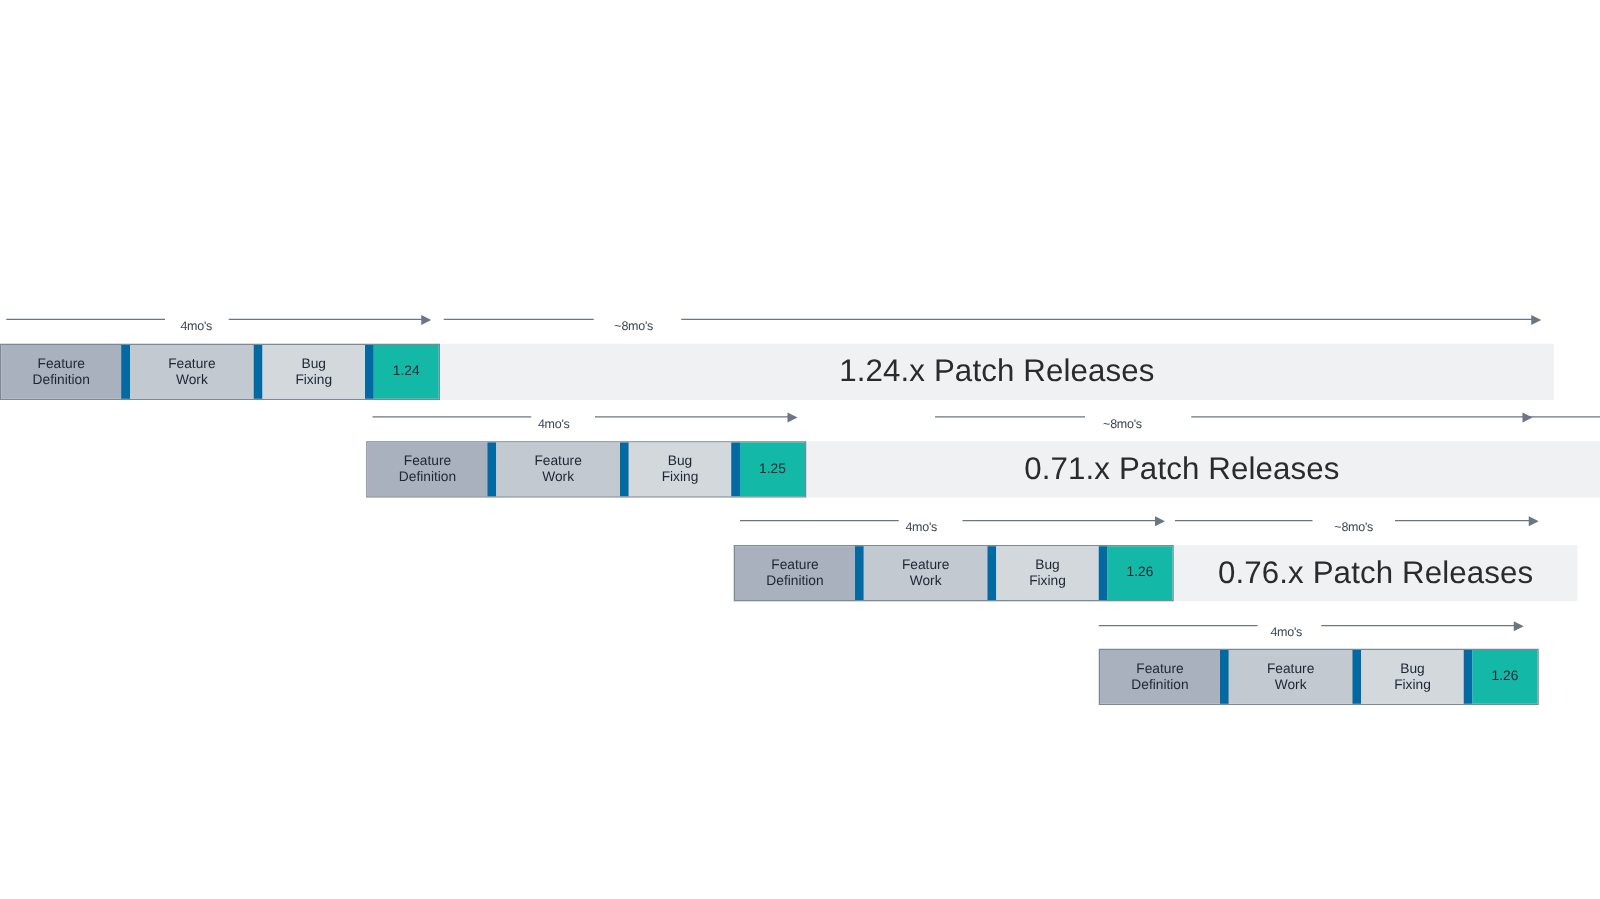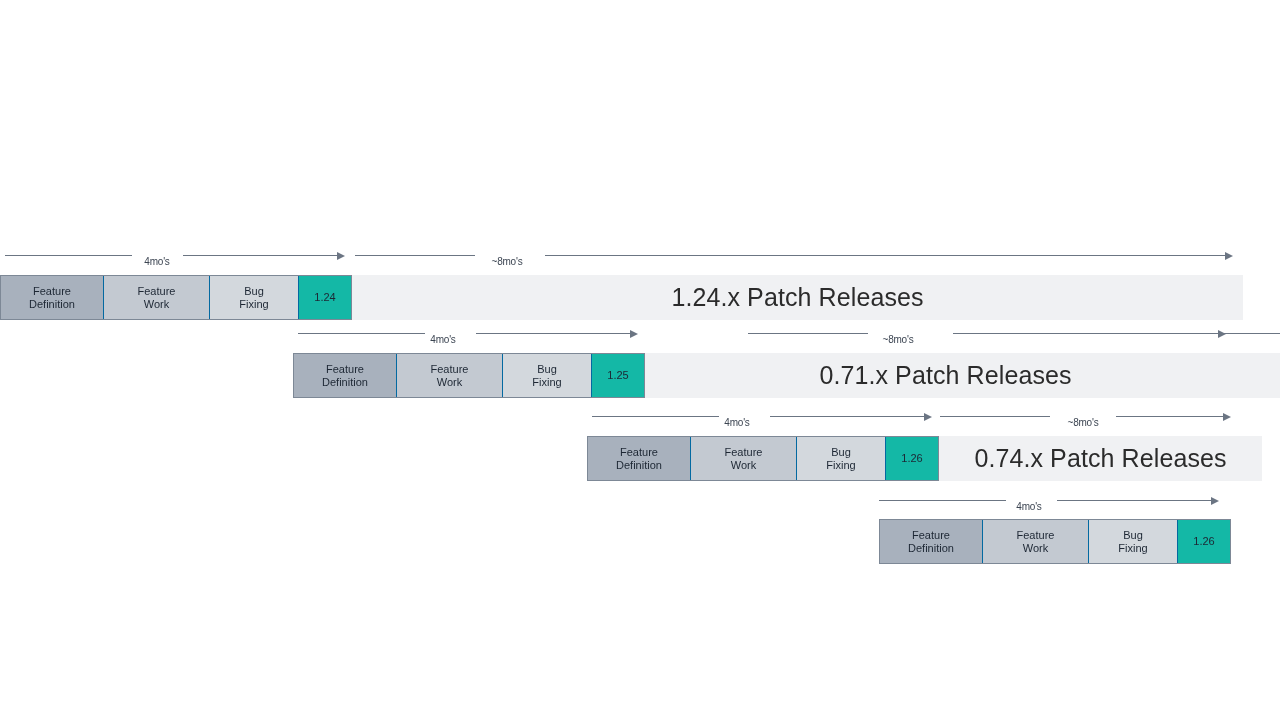--- a/index.html
+++ b/index.html
@@ -38,21 +38,21 @@
     display:flex;
     box-sizing:border-box;
     border:1px solid #7d8896;
   }
   .phase-box{
     box-sizing:border-box;
     display:flex;
     flex-direction:column;
     align-items:center;
     justify-content:center;
-    border-right:1px solid #0369a1;
+    border-right:7px solid #0369a1;
     color:#1d2734;
     line-height:1.18;
     text-align:center;
     white-space:nowrap;
   }
   .phase-box:last-child{border-right:none;}
   .phase-box .ln{display:block;}
 
   .tone-dark{background:#a8b1bd;}
   .tone-mid{background:#c3c9d1;}
@@ -170,21 +170,21 @@
         <span class="ln">1.25</span>
       </div>
     </div>
   </div>
 
   <div class="release-row">
 
     <div class="patch-bar" style="left:587px;top:436px;width:675px;height:45px;">
     </div>
     <div class="patch-bar" style="left:939px;top:436px;width:323px;height:45px;background:transparent;">
-      <span class="patch-bar-label" style="font-size:25px;">0.74.x Patch Releases</span>
+      <span class="patch-bar-label" style="font-size:25px;">0.76.x Patch Releases</span>
     </div>
 
     <div class="dim" style="left:592px;top:410px;width:341px;">
       <div class="dim-line" style="left:0px;width:127px;"></div>
       <div class="dim-line" style="left:178px;width:155px;"></div>
       <div class="dim-head" style="left:332px;"></div>
       <div class="dim-label" style="left:145px;">4mo's</div>
     </div>
 
     <div class="dim" style="left:940px;top:410px;width:295px;">

